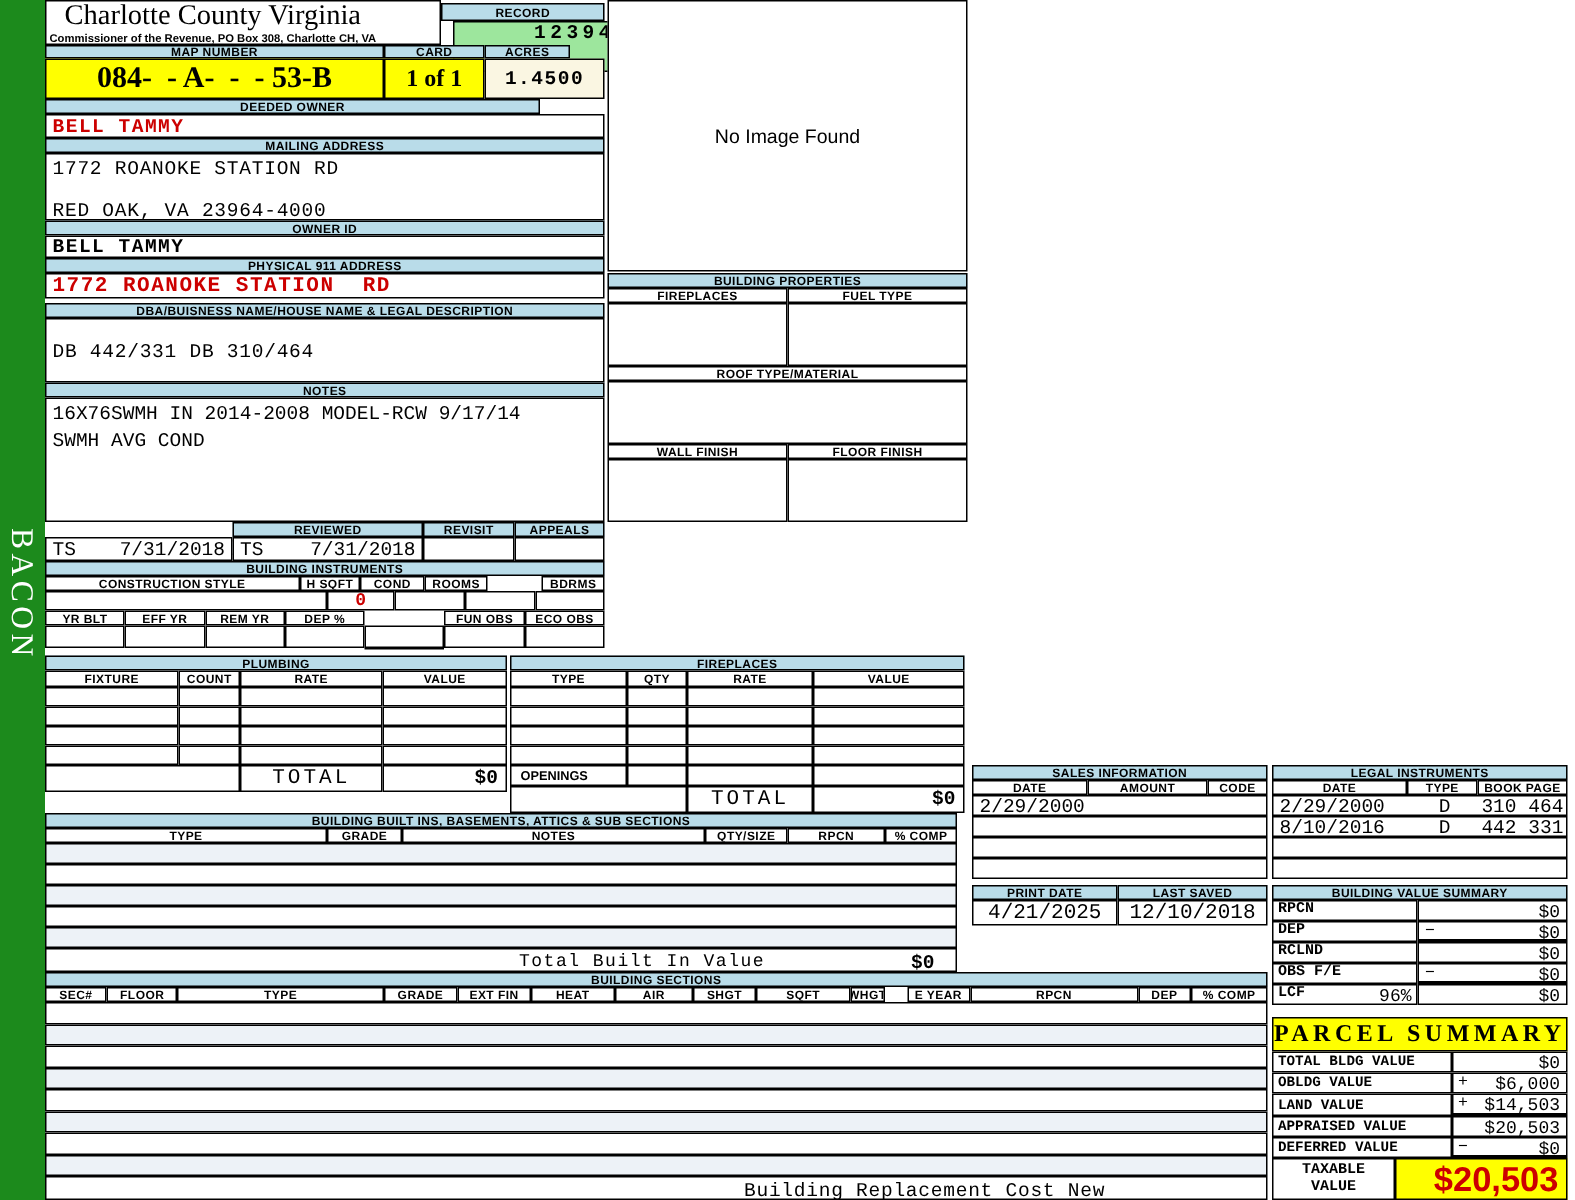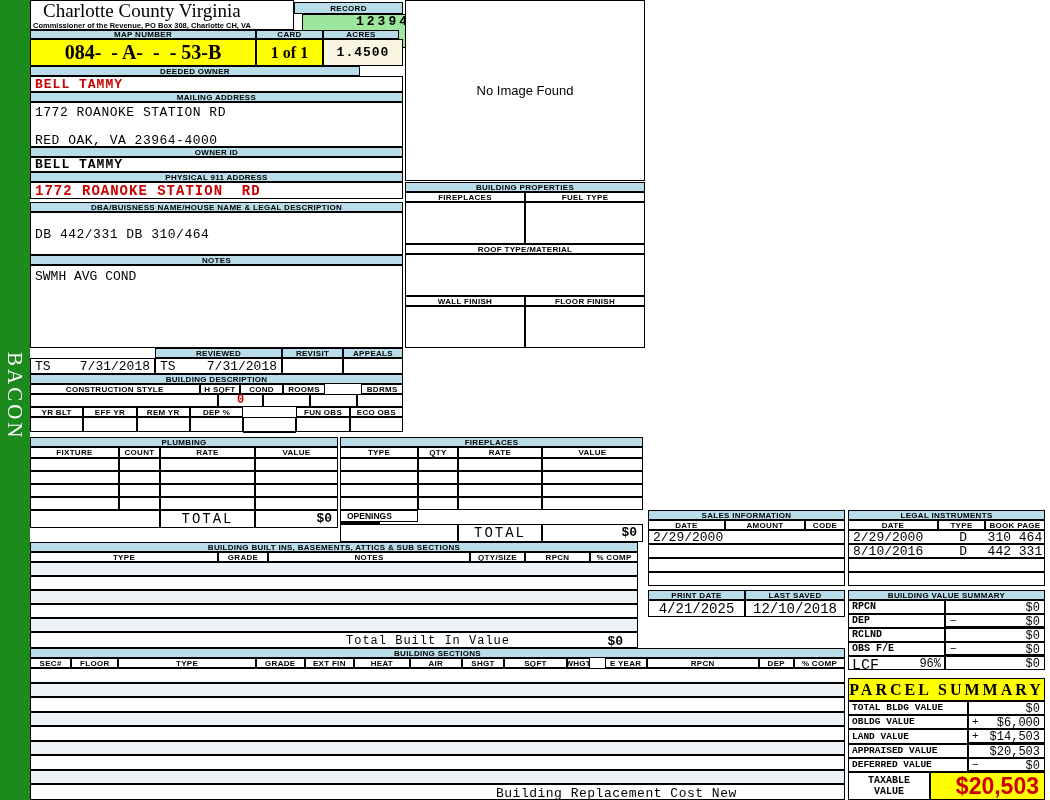--- a/index.html
+++ b/index.html
@@ -33,21 +33,21 @@
 <div class="abs cell" style="left:30px;top:0;width:264px;height:30px;">
   <div class="serif" style="font-size:19px;padding:0 0 0 12px;line-height:20px;white-space:nowrap;">Charlotte County Virginia</div>
   <div style="font-size:7.5px;font-weight:bold;padding-left:2px;white-space:nowrap;">Commissioner of the Revenue, PO Box 308, Charlotte CH, VA</div>
 </div>
 <div class="abs bluehdr" style="left:294px;top:2px;width:109px;height:12px;">RECORD</div>
 <div class="abs cell mono" style="left:302px;top:14px;width:109px;height:34px;background:#9de69d;font-weight:bold;font-size:13px;
             letter-spacing:3px;text-align:right;line-height:14px;">12394</div>
 
 <div class="abs bluehdr" style="left:30px;top:30px;width:226px;height:9px;">MAP NUMBER</div>
 <div class="abs bluehdr" style="left:256px;top:30px;width:67px;height:9px;">CARD</div>
-<div class="abs bluehdr" style="left:323px;top:30px;width:76px;height:9px;">ACRES</div>
+<div class="abs bluehdr" style="left:323px;top:30px;width:57px;height:9px;">ACRES</div>
 
 <div class="abs cell serif pre" style="left:30px;top:39px;width:226px;height:27px;background:#ffff00;font-weight:bold;font-size:20px;
             display:flex;align-items:center;justify-content:center;">084-  - A-  -  - 53-B</div>
 <div class="abs cell serif" style="left:256px;top:39px;width:67px;height:27px;background:#ffff00;font-size:16px;font-weight:bold;
             display:flex;align-items:center;justify-content:center;">1 of 1</div>
 <div class="abs cell mono" style="left:323px;top:39px;width:80px;height:27px;background:#faf6e2;font-weight:bold;font-size:13px;
             letter-spacing:1px;display:flex;align-items:center;justify-content:center;">1.4500</div>
 
 <div class="abs bluehdr" style="left:30px;top:66px;width:330px;height:10px;">DEEDED OWNER</div>
 <div class="abs cell mono vcenter red" style="left:30px;top:76px;width:373px;height:16px;font-weight:bold;font-size:13px;letter-spacing:1px;padding-left:4px;">BELL TAMMY</div>
@@ -64,20 +64,21 @@
 <div class="abs bluehdr" style="left:30px;top:172px;width:373px;height:10px;">PHYSICAL 911 ADDRESS</div>
 <div class="abs cell mono vcenter red pre" style="left:30px;top:182px;width:373px;height:17px;font-weight:bold;font-size:14px;letter-spacing:1px;padding-left:4px;">1772 ROANOKE STATION  RD</div>
 
 <div class="abs bluehdr" style="left:30px;top:202px;width:373px;height:10px;">DBA/BUISNESS NAME/HOUSE NAME &amp; LEGAL DESCRIPTION</div>
 <div class="abs cell" style="left:30px;top:212px;width:373px;height:43px;">
   <div class="mono" style="font-size:13px;letter-spacing:.5px;padding:14px 0 0 4px;">DB 442/331 DB 310/464</div>
 </div>
 
 <div class="abs bluehdr" style="left:30px;top:255px;width:373px;height:10px;">NOTES</div>
 <div class="abs cell" style="left:30px;top:265px;width:373px;height:83px;">
+  <div class="mono" style="font-size:13px;padding:2px 0 0 4px;white-space:nowrap;">16X76SWMH IN 2014-2008 MODEL-RCW 9/17/14</div>
   <div class="mono" style="font-size:13px;padding:3px 0 0 4px;">SWMH AVG COND</div>
 </div>
 
 <div class="abs cell" style="left:405px;top:0;width:240px;height:181px;display:flex;align-items:center;justify-content:center;">
   <span style="font-size:13px;">No Image Found</span>
 </div>
 
 <div class="abs bluehdr" style="left:405px;top:182px;width:240px;height:10px;">BUILDING PROPERTIES</div>
 <div class="abs whitehdr" style="left:405px;top:192px;width:120px;height:10px;">FIREPLACES</div>
 <div class="abs whitehdr" style="left:525px;top:192px;width:120px;height:10px;">FUEL TYPE</div>
@@ -100,21 +101,21 @@
   <span>7/31/2018</span>
 </div>
 <div class="abs cell mono" style="left:155px;top:358px;width:127px;height:16px;font-size:13px;display:flex;justify-content:space-between;
             align-items:center;padding:0 4px;">
   <span>TS</span>
   <span>7/31/2018</span>
 </div>
 <div class="abs cell" style="left:282px;top:358px;width:61px;height:16px;"></div>
 <div class="abs cell" style="left:343px;top:358px;width:60px;height:16px;"></div>
 
-<div class="abs bluehdr" style="left:30px;top:374px;width:373px;height:10px;">BUILDING DESCRIPTION</div>
+<div class="abs bluehdr" style="left:30px;top:374px;width:373px;height:10px;">BUILDING INSTRUMENTS</div>
 <div class="abs flexrow" style="left:30px;top:384px;width:373px;height:10px;">
   <div class="whitehdr" style="width:188px;border:1px solid #000;">CONSTRUCTION STYLE</div>
   <div class="whitehdr" style="width:45px;">H SQFT</div>
   <div class="whitehdr" style="width:47px;">COND</div>
   <div class="whitehdr" style="width:47px;">ROOMS</div>
   <div class="whitehdr" style="width:46px;margin-left:36px;">BDRMS</div>
 </div>
 <div class="abs flexrow" style="left:30px;top:394px;width:373px;height:13px;">
   <div style="width:188px;"></div>
   <div class="mono red" style="width:45px;font-weight:bold;font-size:12px;text-align:center;line-height:11px;">0</div>
@@ -202,21 +203,21 @@
     <div style="width:40px;"></div>
     <div style="width:84px;"></div>
     <div style="width:101px;"></div>
 </div>
 <div class="abs flexrow" style="left:340px;top:497px;width:303px;height:13px;">
   <div class="tint" style="width:78px;"></div>
     <div class="tint" style="width:40px;"></div>
     <div class="tint" style="width:84px;"></div>
     <div class="tint" style="width:101px;"></div>
 </div>
-<div class="abs flexrow" style="left:340px;top:510px;width:303px;height:14px;flex-direction:column;">
+<div class="abs flexrow" style="left:340px;top:510px;width:303px;height:14px;">
   <div style="width:78px;font-weight:bold;font-size:8.5px;display:flex;align-items:center;padding-left:6px;">OPENINGS</div>
   <div style="width:40px;"></div>
     <div style="width:84px;"></div>
     <div style="width:101px;"></div>
 </div>
 <div class="abs flexrow" style="left:340px;top:524px;width:303px;height:18px;">
   <div style="width:118px;"></div>
   <div class="mono" style="width:84px;font-size:14px;letter-spacing:2px;text-align:center;line-height:16px;">TOTAL</div>
   <div class="mono" style="width:101px;font-weight:bold;font-size:13px;text-align:right;padding-right:5px;line-height:16px;">$0</div>
 </div>
@@ -301,21 +302,21 @@
 </div>
 <div class="abs flexrow" style="left:848px;top:642px;width:197px;height:14px;">
   <div class="mono tint" style="width:97px;font-weight:bold;font-size:10px;line-height:12px;padding-left:3px;">OBS F/E</div>
   <div class="sumline" style="width:100px;display:flex;justify-content:space-between;">
     <span class="mono" style="font-size:11px;padding-left:4px;">−</span>
     <span class="mono" style="font-size:12px;padding-right:4px;">$0</span>
   </div>
 </div>
 <div class="abs flexrow" style="left:848px;top:656px;width:197px;height:14px;">
   <div style="width:97px;display:flex;justify-content:space-between;">
-    <span class="mono" style="font-weight:normal;font-size:15px;padding-left:3px;">LCF</span>
+    <span class="mono" style="font-weight:bold;font-size:10px;padding-left:3px;">LCF</span>
     <span class="mono" style="font-size:12px;padding-right:3px;">96%</span>
   </div>
   <div style="width:100px;display:flex;justify-content:space-between;">
     <span class="mono" style="font-size:11px;padding-left:4px;"></span>
     <span class="mono" style="font-size:12px;padding-right:4px;">$0</span>
   </div>
 </div>
 
 <div class="abs bluehdr" style="left:30px;top:648px;width:815px;height:10px;">BUILDING SECTIONS</div>
 <div class="abs flexrow" style="left:30px;top:658px;width:815px;height:10px;">

